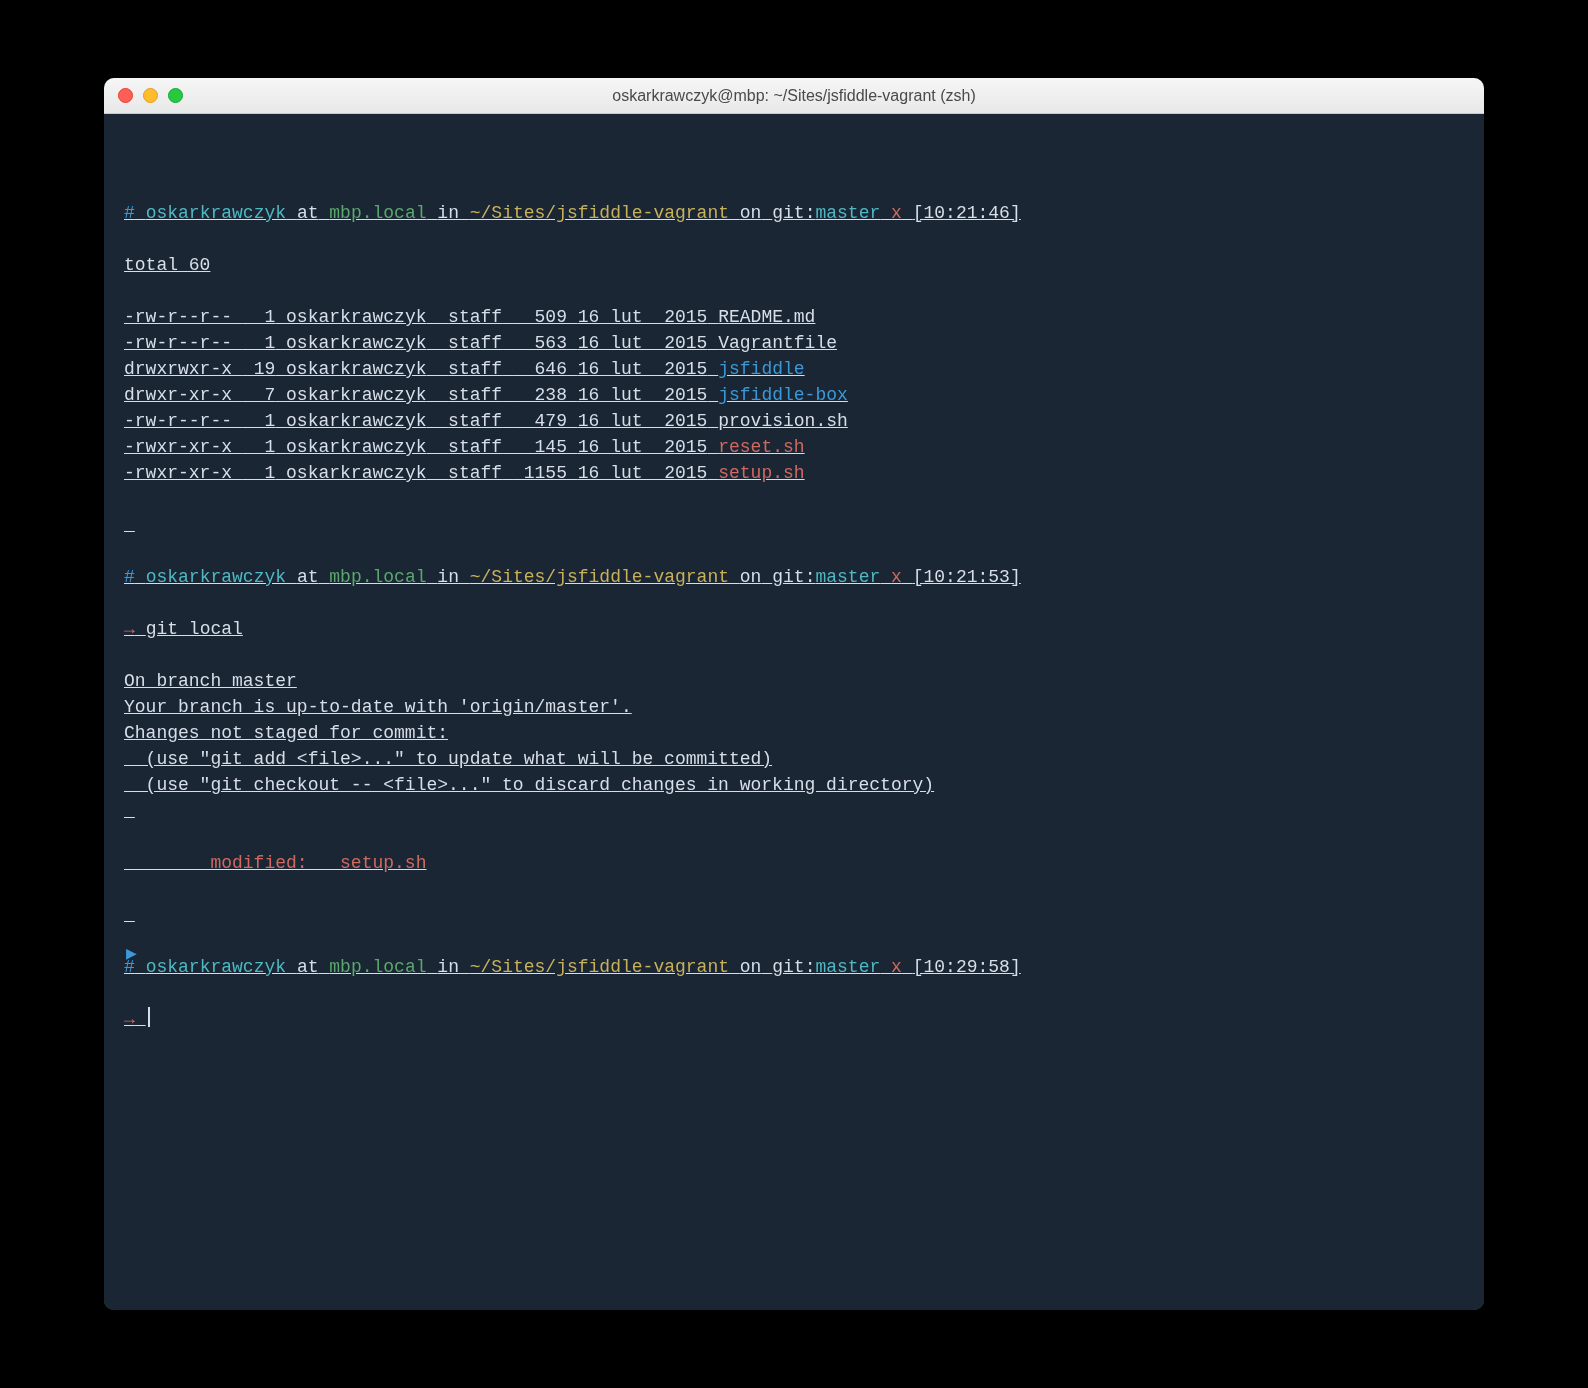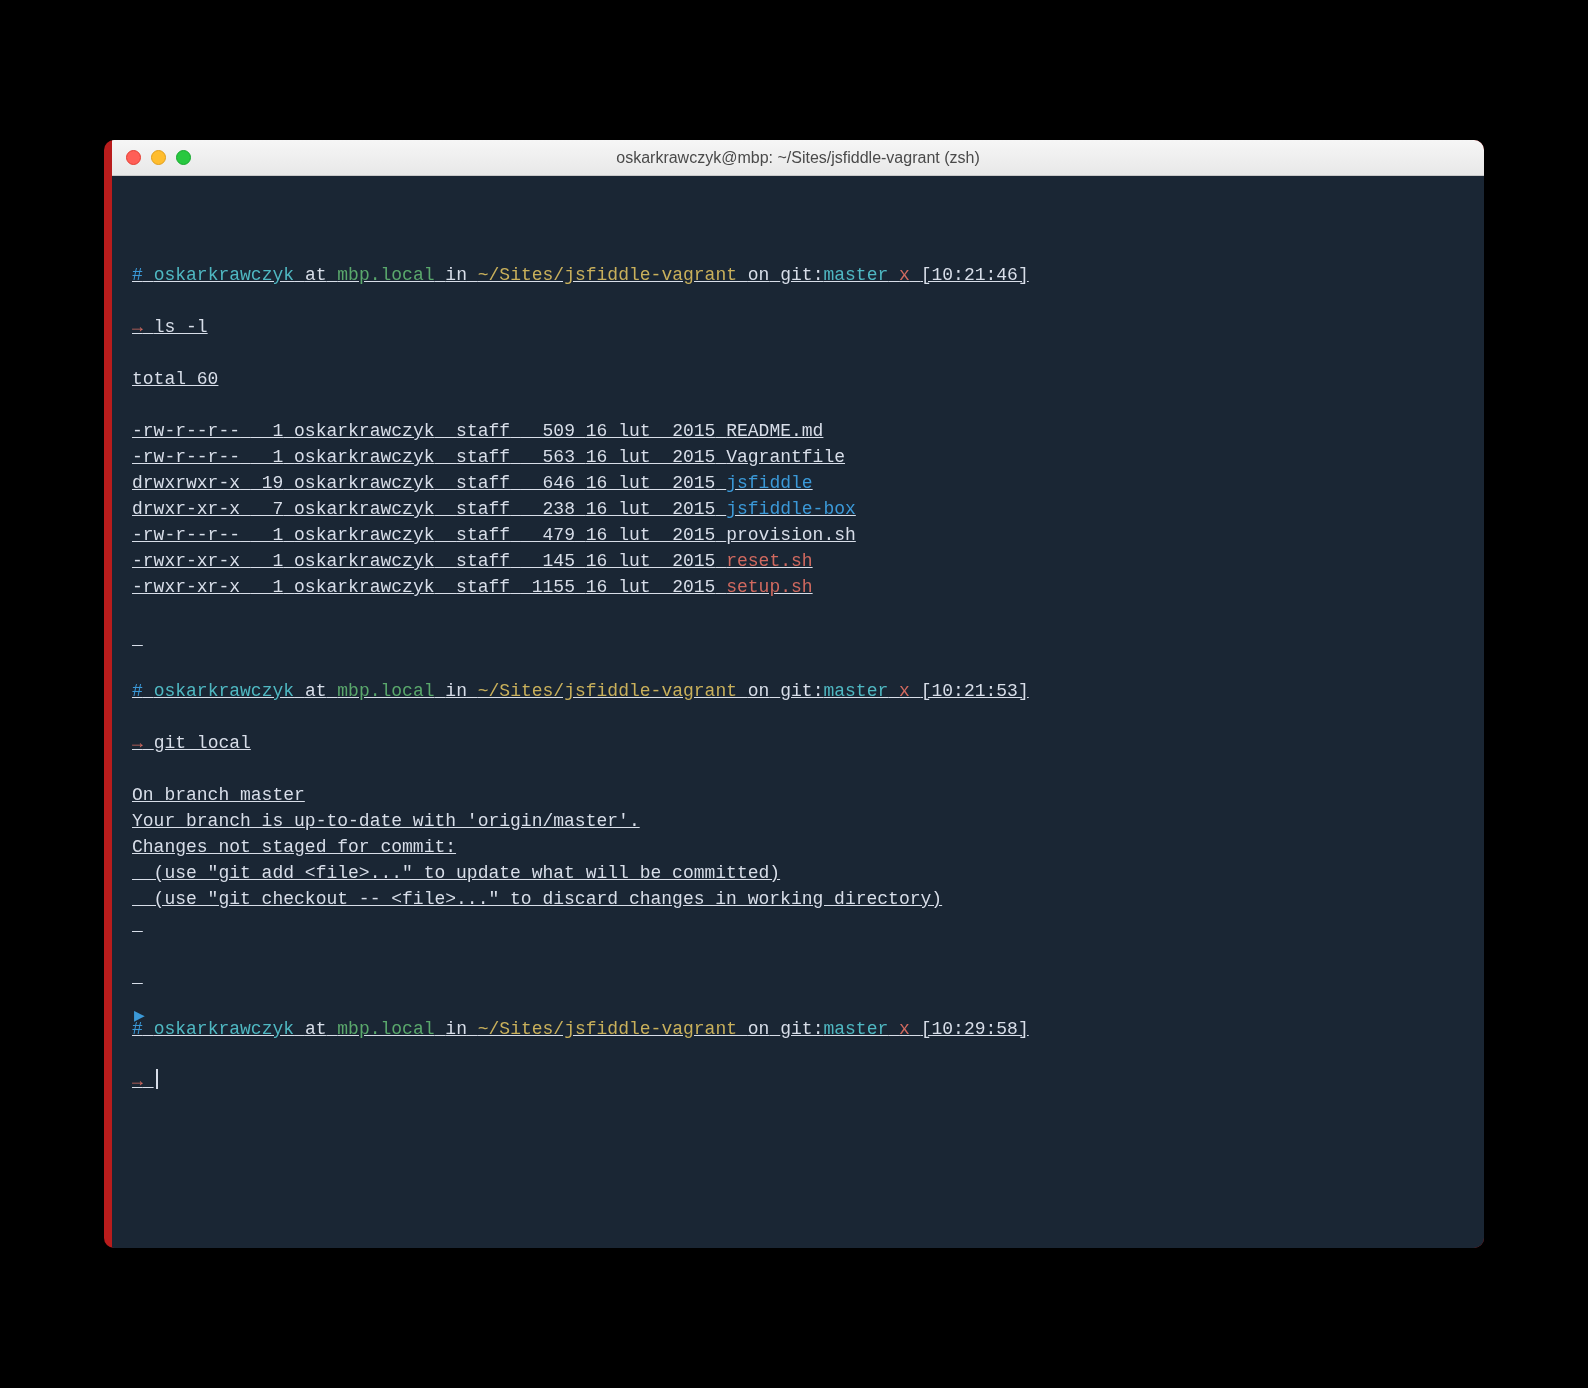--- a/index.html
+++ b/index.html
@@ -7,28 +7,27 @@
     background: #000;
     width: 1588px;
     height: 1388px;
     display: flex;
     align-items: center;
     justify-content: center;
     font-family: "SF Mono", Menlo, Monaco, "Courier New", monospace;
   }
   .window {
     width: 1380px;
-    height: 1108px;
-    background: #b91c1c;
+    height: 1232px;
+    background: #15803d;
     border-radius: 10px;
     overflow: hidden;
     box-shadow: 0 30px 80px rgba(0,0,0,0.6);
     display: flex;
     flex-direction: column;
-    padding-left: 8px;
   }
   .titlebar {
     height: 36px;
     background: linear-gradient(to bottom, #f6f6f6, #e8e8e8);
     border-bottom: 1px solid #c9c9c9;
     display: flex;
     align-items: center;
     position: relative;
   }
   .traffic-lights {
@@ -93,24 +92,24 @@
     <div class="traffic-lights">
       <div class="light red"></div>
       <div class="light yellow"></div>
       <div class="light green"></div>
     </div>
     <div class="title">oskarkrawczyk@mbp: ~/Sites/jsfiddle-vagrant (zsh)</div>
   </div>
 
   <div class="term">
 <span class="line"><span class="c-blue">#</span> <span class="c-cyan">oskarkrawczyk</span> <span class="c-white">at</span> <span class="c-green">mbp.local</span> <span class="c-white">in</span> <span class="c-yellow">~/Sites/jsfiddle-vagrant</span> <span class="c-white">on</span> <span class="c-white">git:</span><span class="c-cyan">master</span> <span class="c-red">x</span> <span class="c-white">[10:21:46]</span></span>
-<span class="line"><span class="c-red">→</span> <span class="c-white">ls -l</span></span>
 <span class="line c-white">total 60</span>
 <div id="ls-listing"><span class="line"><span class="c-white">-rw-r--r--</span> <span class="c-white">  1</span> <span class="c-white">oskarkrawczyk</span>  <span class="c-white">staff</span> <span class="c-white">  509</span> <span class="c-white">16 lut  2015</span> <span class="c-white">README.md</span></span><span class="line"><span class="c-white">-rw-r--r--</span> <span class="c-white">  1</span> <span class="c-white">oskarkrawczyk</span>  <span class="c-white">staff</span> <span class="c-white">  563</span> <span class="c-white">16 lut  2015</span> <span class="c-white">Vagrantfile</span></span><span class="line"><span class="c-white">drwxrwxr-x</span> <span class="c-white"> 19</span> <span class="c-white">oskarkrawczyk</span>  <span class="c-white">staff</span> <span class="c-white">  646</span> <span class="c-white">16 lut  2015</span> <span class="c-blue">jsfiddle</span></span><span class="line"><span class="c-white">drwxr-xr-x</span> <span class="c-white">  7</span> <span class="c-white">oskarkrawczyk</span>  <span class="c-white">staff</span> <span class="c-white">  238</span> <span class="c-white">16 lut  2015</span> <span class="c-blue">jsfiddle-box</span></span><span class="line"><span class="c-white">-rw-r--r--</span> <span class="c-white">  1</span> <span class="c-white">oskarkrawczyk</span>  <span class="c-white">staff</span> <span class="c-white">  479</span> <span class="c-white">16 lut  2015</span> <span class="c-white">provision.sh</span></span><span class="line"><span class="c-white">-rwxr-xr-x</span> <span class="c-white">  1</span> <span class="c-white">oskarkrawczyk</span>  <span class="c-white">staff</span> <span class="c-white">  145</span> <span class="c-white">16 lut  2015</span> <span class="c-red">reset.sh</span></span><span class="line"><span class="c-white">-rwxr-xr-x</span> <span class="c-white">  1</span> <span class="c-white">oskarkrawczyk</span>  <span class="c-white">staff</span> <span class="c-white"> 1155</span> <span class="c-white">16 lut  2015</span> <span class="c-red">setup.sh</span></span></div>
 <span class="line"> </span>
 <span class="line"><span class="c-blue">#</span> <span class="c-cyan">oskarkrawczyk</span> <span class="c-white">at</span> <span class="c-green">mbp.local</span> <span class="c-white">in</span> <span class="c-yellow">~/Sites/jsfiddle-vagrant</span> <span class="c-white">on</span> <span class="c-white">git:</span><span class="c-cyan">master</span> <span class="c-red">x</span> <span class="c-white">[10:21:53]</span></span>
 <span class="line"><span class="c-red">→</span> <span class="c-white">git local</span></span>
 <div id="git-pre"><span class="line c-white">On branch master</span><span class="line c-white">Your branch is up-to-date with 'origin/master'.</span><span class="line c-white">Changes not staged for commit:</span><span class="line c-white">  (use "git add &lt;file&gt;..." to update what will be committed)</span><span class="line c-white">  (use "git checkout -- &lt;file&gt;..." to discard changes in working directory)</span><span class="line c-white">&nbsp;</span></div>
+<span class="line"><span class="c-red">        modified:   </span><span class="c-red">setup.sh</span></span>
 <div id="git-post"><span class="line c-white">&nbsp;</span></div>
 <span class="line" style="position:relative;"><span class="marker" style="top:-13px;">▶</span><span class="c-blue">#</span> <span class="c-cyan">oskarkrawczyk</span> <span class="c-white">at</span> <span class="c-green">mbp.local</span> <span class="c-white">in</span> <span class="c-yellow">~/Sites/jsfiddle-vagrant</span> <span class="c-white">on</span> <span class="c-white">git:</span><span class="c-cyan">master</span> <span class="c-red">x</span> <span class="c-white">[10:29:58]</span></span>
 <span class="line"><span class="c-red">→</span> <span class="cursor"></span></span>
   </div>
 </div>
 
 </body></html>

